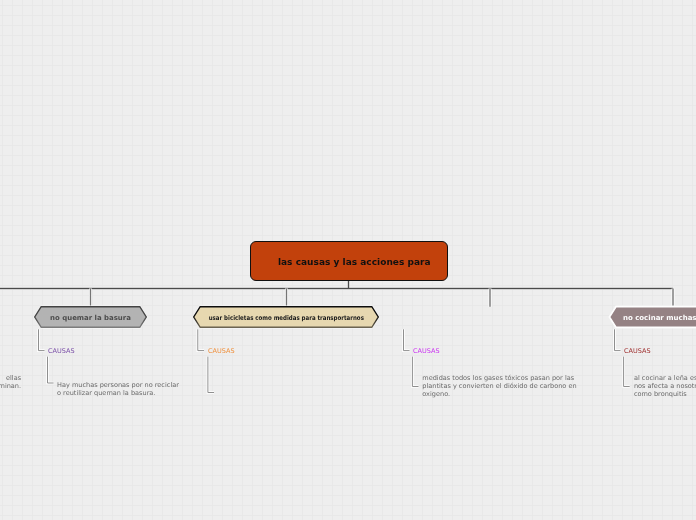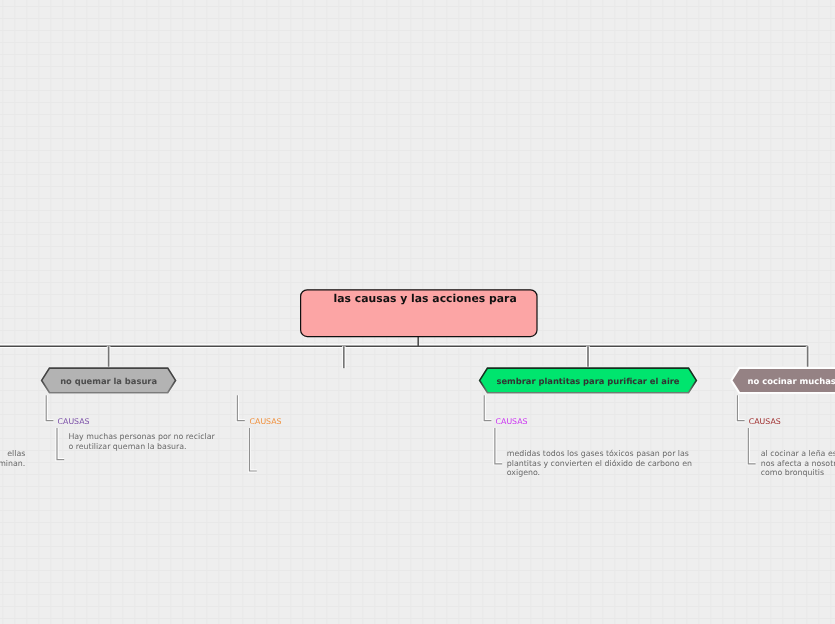--- a/index.html
+++ b/index.html
@@ -16,24 +16,24 @@
     -webkit-font-smoothing:antialiased;
   }
   
   #stage{position:absolute;left:0;top:0;width:696px;height:520px;overflow:hidden;}
   #links{position:absolute;left:0;top:0;width:696px;height:520px;overflow:visible;pointer-events:none;}
 
   
   #root-node{
     position:absolute;left:249.5px;top:240.9px;width:198.5px;height:39.8px;
     box-sizing:border-box;
-    background:#fca5a5;
+    background:#c2410c;
     border:1.6px solid #101010;
     border-radius:6px;
-    display:flex;flex-direction:row;justify-content:center;
+    display:flex;flex-direction:column;justify-content:center;
     padding-left:11px;padding-top:1.9px;text-align:center;
   }
   #root-node .rline{
     font-size:9px;font-weight:bold;line-height:12px;color:#111;
     letter-spacing:0.02px;white-space:nowrap;
   }
 
   
   .hexnode{position:absolute;}
   .hexnode svg{position:absolute;left:0;top:0;overflow:visible;}
@@ -113,39 +113,39 @@
             <stop offset="1" stop-color="#7c7c7c"></stop>
           </linearGradient>
         </defs>
         <path d="M 7.2 0.7 L 105.8 0.7 L 112.3 11 L 105.8 21.3 L 7.2 21.3 L 0.7 11 Z" fill="#b3b3b3" stroke="url(#hexgrad0)" stroke-width="1.4" stroke-linejoin="miter"></path>
       </svg>
       <div class="hexlabel">
         <span style="display: inline-block; font-size: 6.95px; transform: scaleX(1); color: rgb(77, 77, 77);">no quemar la basura</span>
       </div>
     </div>
     <div class="causes" style="left: 48px; top: 346.6px; color: rgb(123, 79, 168);">CAUSAS</div>
-    <div class="desc" style="left: 57px; top: 361px;">Hay muchas personas por no reciclar
+    <div class="desc" style="left: 57px; top: 382px;">Hay muchas personas por no reciclar
 o reutilizar queman la basura.</div>
-    <div class="causes" style="left: 208px; top: 346.6px; color: rgb(240, 145, 62);">CAUSAS</div>
-    <div class="hexnode" style="left: 399px; top: 305.8px; width: 182px; height: 22px;">
-      <svg width="188" height="28" viewBox="-3 -3 188 28" style="left: -3px; top: -3px;">
-        <path d="M 7.2 0.7 L 174.8 0.7 L 181.3 11 L 174.8 21.3 L 7.2 21.3 L 0.7 11 Z" fill="none" stroke="#fafafa" stroke-width="2.2" stroke-linejoin="miter"></path>
+    <div class="hexnode" style="left: 193px; top: 305.8px; width: 186px; height: 22px;">
+      <svg width="192" height="28" viewBox="-3 -3 192 28" style="left: -3px; top: -3px;">
+        <path d="M 7.2 0.7 L 178.8 0.7 L 185.3 11 L 178.8 21.3 L 7.2 21.3 L 0.7 11 Z" fill="none" stroke="#fafafa" stroke-width="2.2" stroke-linejoin="miter"></path>
         <defs>
-          <linearGradient id="hexgrad2" x1="0" y1="0" x2="0" y2="1">
-            <stop offset="0" stop-color="#15301f"></stop>
-            <stop offset="0.45" stop-color="#15301f"></stop>
-            <stop offset="1" stop-color="#6f7d73"></stop>
+          <linearGradient id="hexgrad1" x1="0" y1="0" x2="0" y2="1">
+            <stop offset="0" stop-color="#0d0d0d"></stop>
+            <stop offset="0.45" stop-color="#0d0d0d"></stop>
+            <stop offset="1" stop-color="#6d6552"></stop>
           </linearGradient>
         </defs>
-        <path d="M 7.2 0.7 L 174.8 0.7 L 181.3 11 L 174.8 21.3 L 7.2 21.3 L 0.7 11 Z" fill="#00e56e" stroke="url(#hexgrad2)" stroke-width="1.4" stroke-linejoin="miter"></path>
+        <path d="M 7.2 0.7 L 178.8 0.7 L 185.3 11 L 178.8 21.3 L 7.2 21.3 L 0.7 11 Z" fill="#e7d8b0" stroke="url(#hexgrad1)" stroke-width="1.4" stroke-linejoin="miter"></path>
       </svg>
       <div class="hexlabel">
-        <span style="display: inline-block; font-size: 6.95px; transform: scaleX(1); color: rgb(51, 51, 51);">sembrar plantitas para purificar el aire</span>
+        <span style="display: inline-block; font-size: 6.5px; transform: scaleX(0.841); color: rgb(26, 26, 26);">usar bicicletas como medidas para transportarnos</span>
       </div>
     </div>
+    <div class="causes" style="left: 208px; top: 346.6px; color: rgb(240, 145, 62);">CAUSAS</div>
     <div class="causes" style="left: 413px; top: 346.6px; color: rgb(203, 51, 242);">CAUSAS</div>
     <div class="desc" style="left: 422.3px; top: 375.2px;">medidas todos los gases tóxicos pasan por las
 plantitas y convierten el dióxido de carbono en
 oxigeno.</div>
     <div class="hexnode" style="left: 609.4px; top: 305.8px; width: 100.7px; height: 22px;">
       <svg width="106.7" height="28" viewBox="-3 -3 106.7 28" style="left: -3px; top: -3px;">
         <path d="M 7.2 0.7 L 93.5 0.7 L 100 11 L 93.5 21.3 L 7.2 21.3 L 0.7 11 Z" fill="none" stroke="#fafafa" stroke-width="2.2" stroke-linejoin="miter"></path>
         <defs>
           <linearGradient id="hexgrad3" x1="0" y1="0" x2="0" y2="1">
             <stop offset="0" stop-color="#ffffff"></stop>

